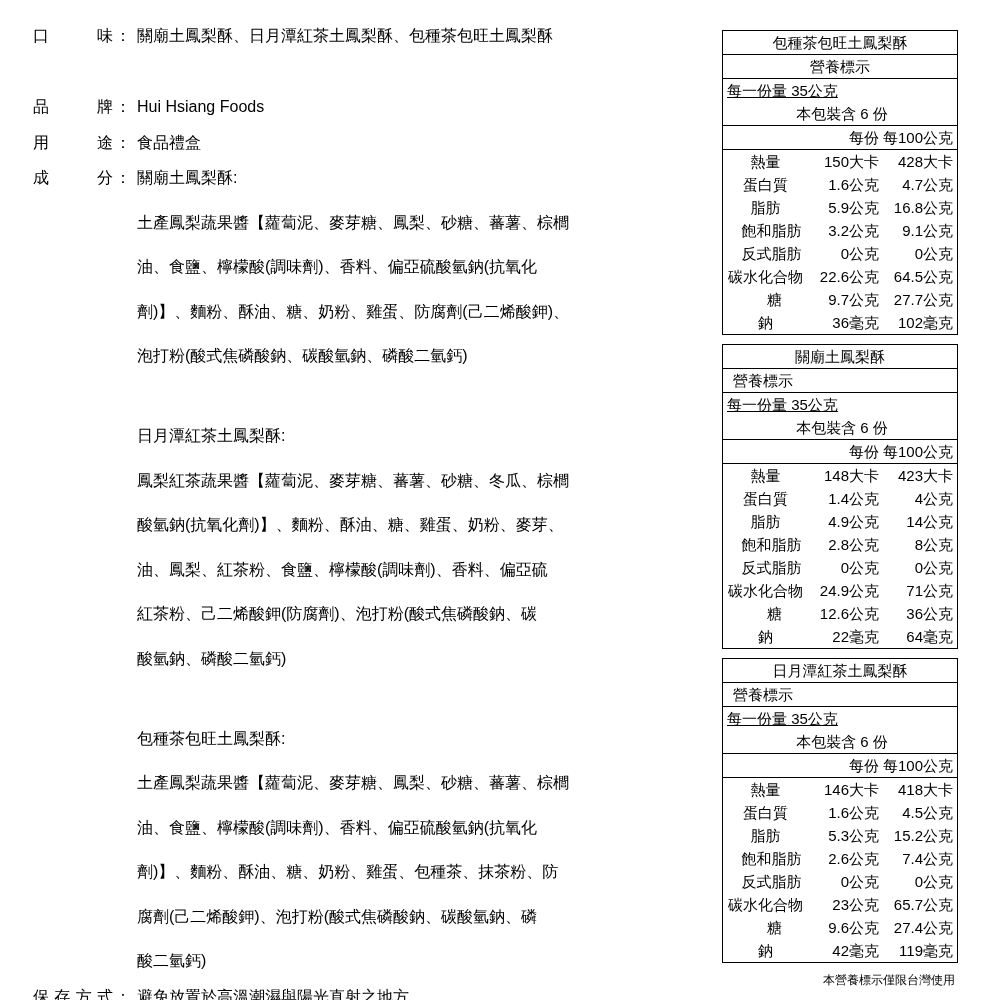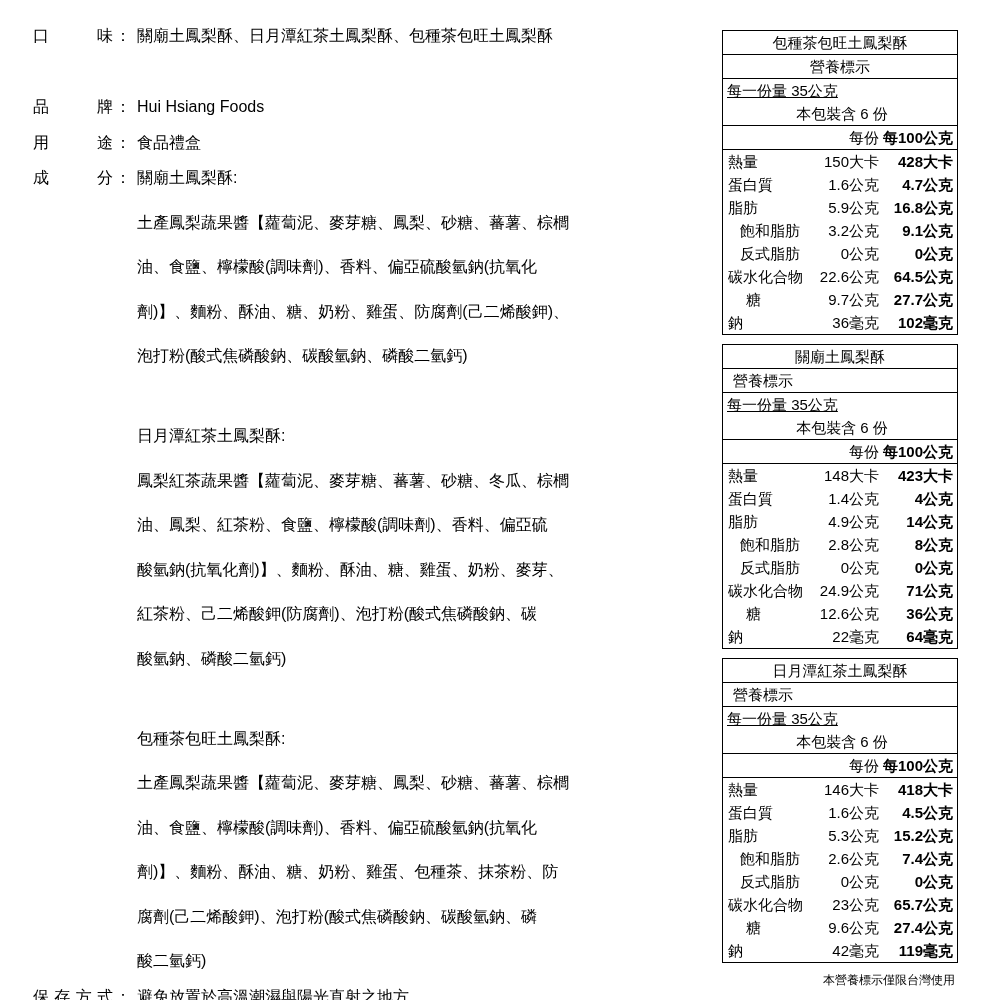--- a/index.html
+++ b/index.html
@@ -30,25 +30,25 @@
   }
   .trow{height:23px;line-height:23px;font-size:15px;white-space:nowrap;overflow:hidden;}
   .t-title{text-align:center;border-bottom:1.2px solid #000;}
   .t-sub{border-bottom:1.2px solid #000;}
   .t-sub.center{text-align:center;}
   .t-sub.left{padding-left:10px;}
   .t-serving{padding-left:4px;text-decoration:underline;}
   .t-pack{padding-left:4px;border-bottom:1.2px solid #000;text-align:center;}
   .t-head{display:flex;border-bottom:1.2px solid #000;}
   .t-data{display:flex;}
-  .c1{flex:1;padding-left:5px;text-align:left;}
+  .c1{flex:1;padding-left:5px;text-align:center;}
   .c1.ind1{padding-left:17px;}
   .c1.ind2{padding-left:23px;}
   .c2{width:76px;text-align:right;}
-  .c3{width:74px;text-align:right;padding-right:4px;font-weight:bold;}
+  .c3{width:74px;text-align:right;padding-right:4px;}
   .footer-note{
     margin-top:2px;text-align:right;font-size:12px;
     padding-right:3px;white-space:nowrap;
   }
 </style>
 </head>
 <body>
 
 <div class="left-col" id="left-root">
     <div class="line"><span class="flabel">口味</span><span class="colon">：</span><span class="fvalue">關廟土鳳梨酥、日月潭紅茶土鳳梨酥、包種茶包旺土鳳梨酥</span></div>
@@ -56,22 +56,22 @@
     <div class="line"><span class="flabel">品牌</span><span class="colon">：</span><span class="fvalue">Hui Hsiang Foods</span></div>
     <div class="line"><span class="flabel">用途</span><span class="colon">：</span><span class="fvalue">食品禮盒</span></div>
     <div class="line"><span class="flabel">成分</span><span class="colon">：</span><span class="fvalue">關廟土鳳梨酥:</span></div>
     <div class="line cont">土產鳳梨蔬果醬【蘿蔔泥、麥芽糖、鳳梨、砂糖、蕃薯、棕櫚</div>
     <div class="line cont">油、食鹽、檸檬酸(調味劑)、香料、偏亞硫酸氫鈉(抗氧化</div>
     <div class="line cont">劑)】、麵粉、酥油、糖、奶粉、雞蛋、防腐劑(己二烯酸鉀)、</div>
     <div class="line cont">泡打粉(酸式焦磷酸鈉、碳酸氫鈉、磷酸二氫鈣)</div>
     <div class="line">&nbsp;</div>
     <div class="line cont">日月潭紅茶土鳳梨酥:</div>
     <div class="line cont">鳳梨紅茶蔬果醬【蘿蔔泥、麥芽糖、蕃薯、砂糖、冬瓜、棕櫚</div>
+    <div class="line cont">酸氫鈉(抗氧化劑)】、麵粉、酥油、糖、雞蛋、奶粉、麥芽、</div>
     <div class="line cont">油、鳳梨、紅茶粉、食鹽、檸檬酸(調味劑)、香料、偏亞硫</div>
-    <div class="line cont">酸氫鈉(抗氧化劑)】、麵粉、酥油、糖、雞蛋、奶粉、麥芽、</div>
     <div class="line cont">紅茶粉、己二烯酸鉀(防腐劑)、泡打粉(酸式焦磷酸鈉、碳</div>
     <div class="line cont">酸氫鈉、磷酸二氫鈣)</div>
     <div class="line">&nbsp;</div>
     <div class="line cont">包種茶包旺土鳳梨酥:</div>
     <div class="line cont">土產鳳梨蔬果醬【蘿蔔泥、麥芽糖、鳳梨、砂糖、蕃薯、棕櫚</div>
     <div class="line cont">油、食鹽、檸檬酸(調味劑)、香料、偏亞硫酸氫鈉(抗氧化</div>
     <div class="line cont">劑)】、麵粉、酥油、糖、奶粉、雞蛋、包種茶、抹茶粉、防</div>
     <div class="line cont">腐劑(己二烯酸鉀)、泡打粉(酸式焦磷酸鈉、碳酸氫鈉、磷</div>
     <div class="line cont">酸二氫鈣)</div>
     <div class="line"><span class="flabel">保存方式</span><span class="colon">：</span><span class="fvalue">避免放置於高溫潮濕與陽光直射之地方</span></div>

